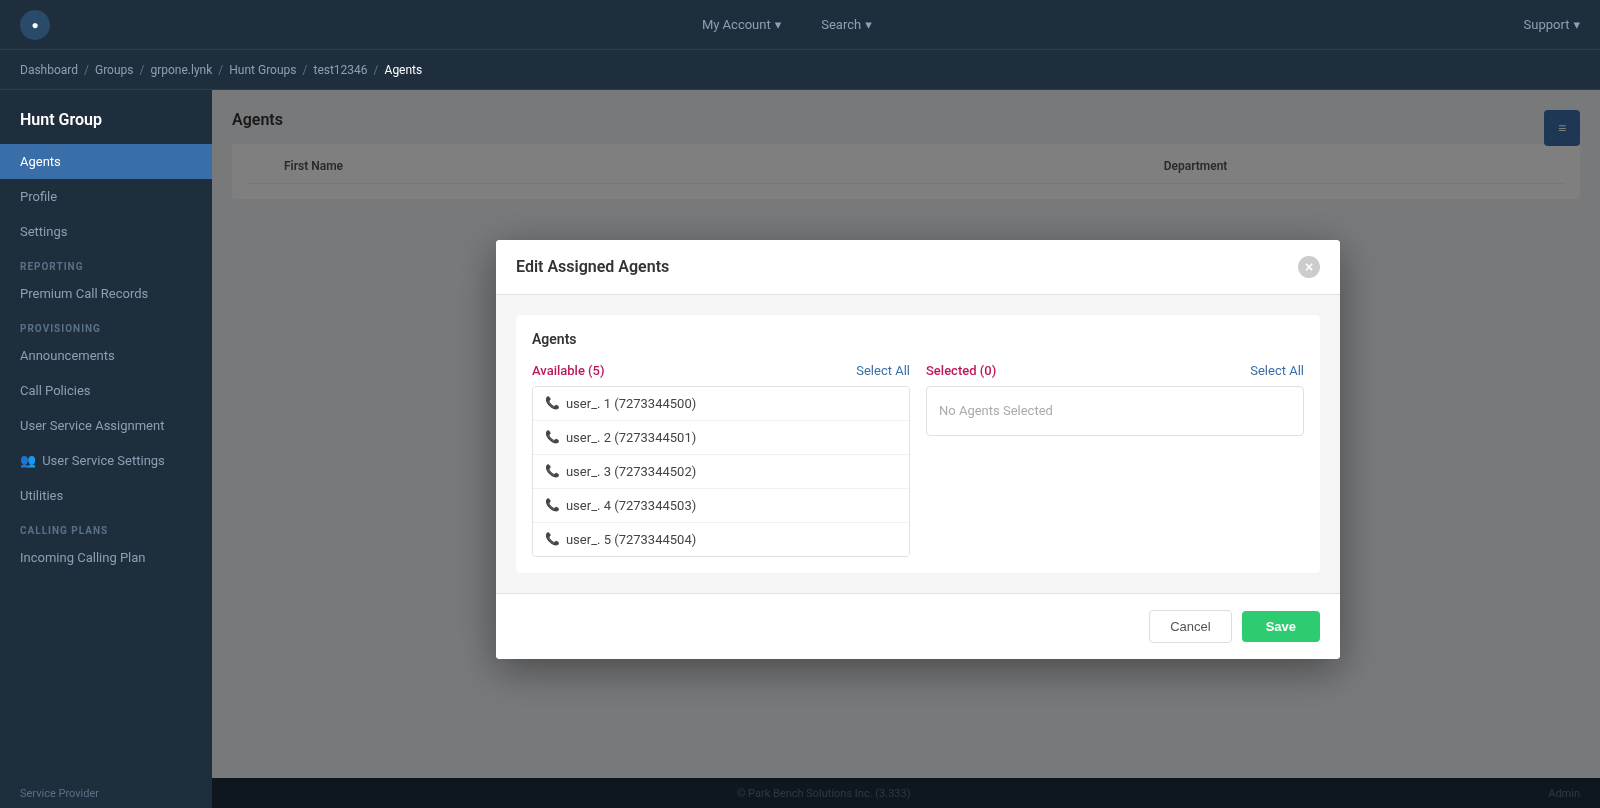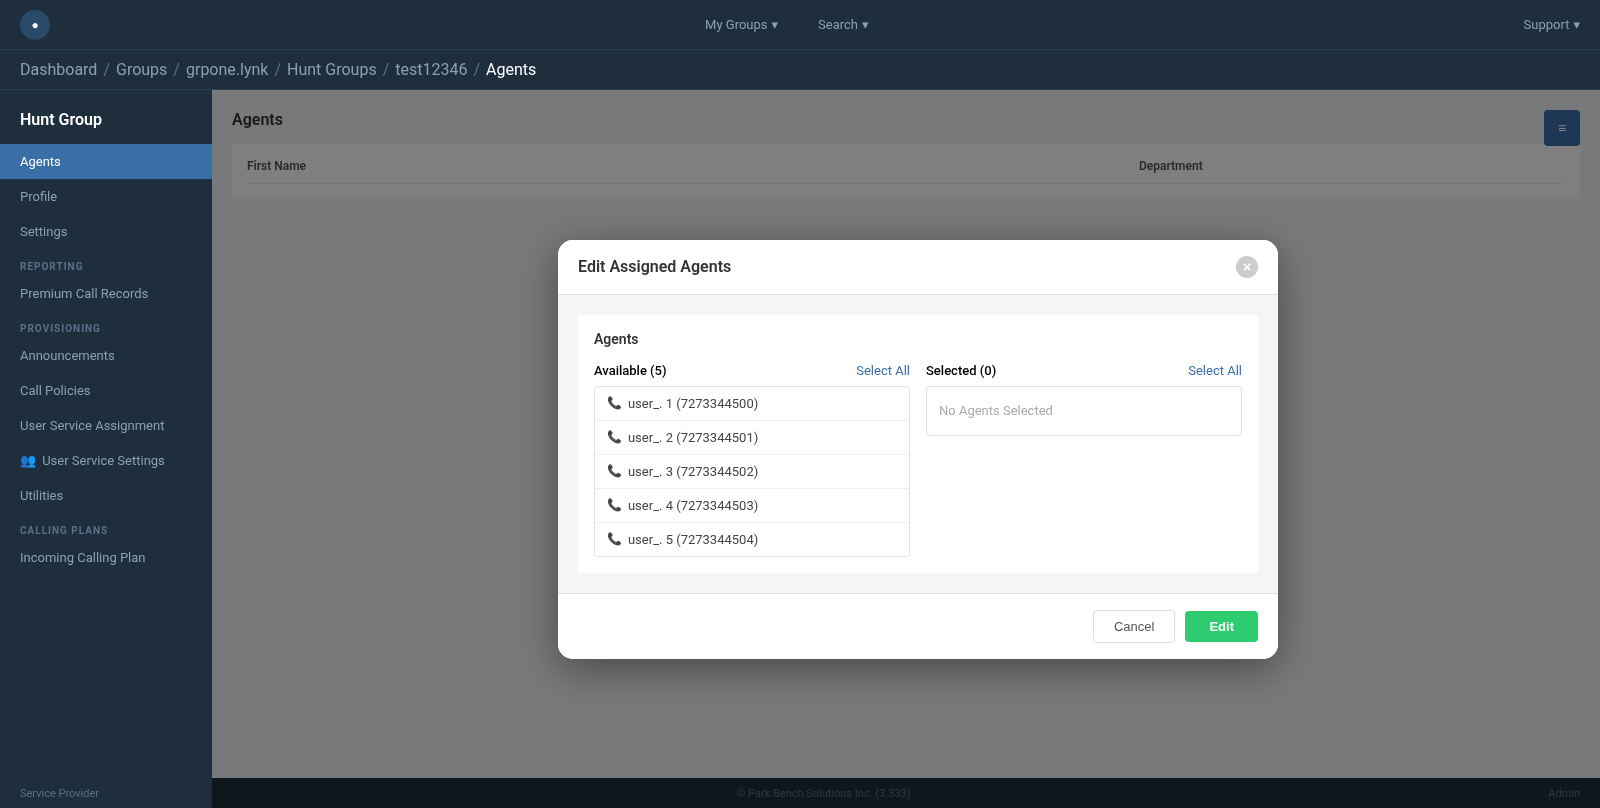--- a/index.html
+++ b/index.html
@@ -57,21 +57,21 @@
       display: flex;
       align-items: center;
       padding: 0 20px;
       border-bottom: 1px solid #2a3f52;
     }
     .breadcrumb {
       display: flex;
       align-items: flex-end;
       gap: 6px;
       color: #8aa0b4;
-      font-size: 16px;
+      font-size: 12px;
     }
     .breadcrumb a {
       color: #8aa0b4;
       text-decoration: none;
     }
     .breadcrumb .sep { color: #5a7088; }
     .breadcrumb .active { color: #fff; }
 
     
     .main-layout {
@@ -132,43 +132,43 @@
     }
     .table-header {
       display: flex;
       gap: 20px;
       padding-bottom: 10px;
       border-bottom: 1px solid #eee;
       color: #555;
       font-size: 12px;
       font-weight: 600;
     }
-    .table-header span { flex: 1; }
+    .table-header span { flex: 1; margin-left: 37px; }
     .table-row {
       padding: 10px 0;
       color: #666;
       font-size: 13px;
     }
 
     
     .modal-overlay {
       position: absolute;
       top: 0; left: 0; right: 0; bottom: 0;
       background: rgba(0,0,0,0.5);
       display: flex;
       align-items: center;
       justify-content: center;
       z-index: 100;
     }
 
     
     .modal {
       background: #fff;
-      border-radius: 15px;
-      width: 720px;
+      border-radius: 4px;
+      width: 844px;
       box-shadow: 0 10px 40px rgba(0,0,0,0.4);
       overflow: hidden;
       margin-left: 24px;
     }
     .modal-header {
       background: #fff;
       padding: 16px 20px;
       border-bottom: 1px solid #e0e0e0;
       display: flex;
       align-items: center;
@@ -217,21 +217,21 @@
       flex: 1;
     }
     .agents-col-header {
       display: flex;
       align-items: center;
       justify-content: space-between;
       margin-bottom: 8px;
     }
     .agents-col-label {
       font-size: 13px;
-      color: #000000;
+      color: #be185d;
       font-weight: 500;
     }
     .select-all-link {
       color: #3a6ea8;
       font-size: 13px;
       cursor: pointer;
       text-decoration: none;
     }
     .filter-input {
       width: 100%;
@@ -342,21 +342,21 @@
   </style>
 </head>
 <body>
 
 <div class="top-nav">
   <div class="top-nav-logo">
     <span>●</span>
   </div>
   <div class="top-nav-center">
     <div class="top-nav-item">
-      <span>My Groups</span>
+      <span>My Account</span>
       <span>▾</span>
     </div>
     <div class="top-nav-item">
       <span>Search</span>
       <span>▾</span>
     </div>
   </div>
   <div class="top-nav-right">
     <div class="top-nav-item">
       <span>Support</span>
@@ -469,21 +469,21 @@
                 <div class="selected-box">
                   <span class="no-agents-text">No Agents Selected</span>
                 </div>
               </div>
             </div>
           </div>
         </div>
 
         <div class="modal-footer">
           <button class="btn-cancel">Cancel</button>
-          <button class="btn-save">Edit</button>
+          <button class="btn-save">Save</button>
         </div>
 
       </div>
     </div>
   </div>
 </div>
 
 <div class="page-footer">
   <span>Service Provider</span>
   <span>© Park Bench Solutions Inc. (3.333)</span>

